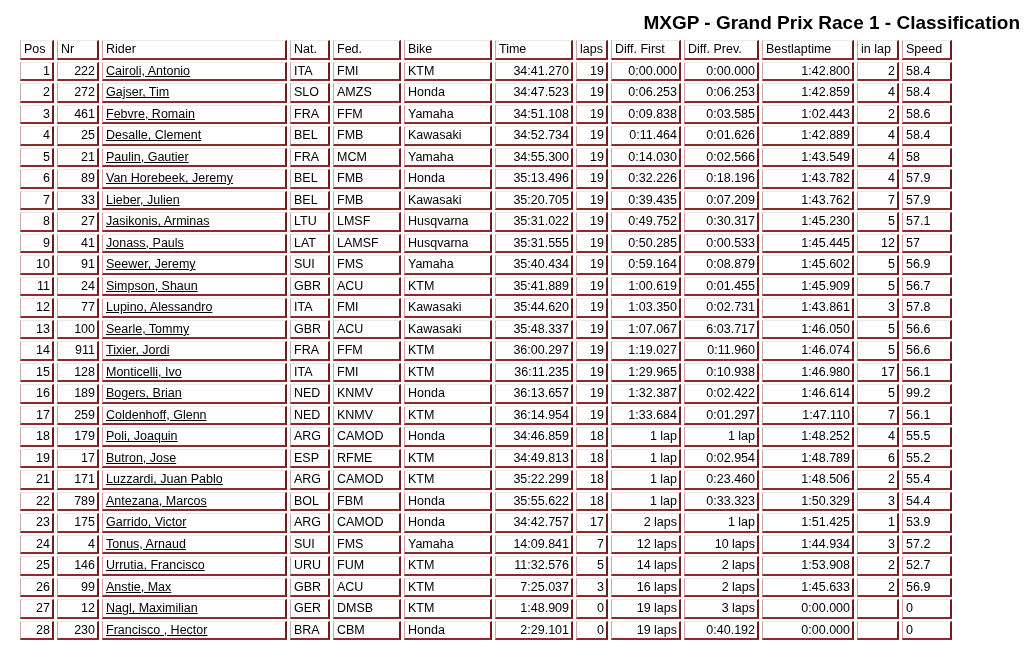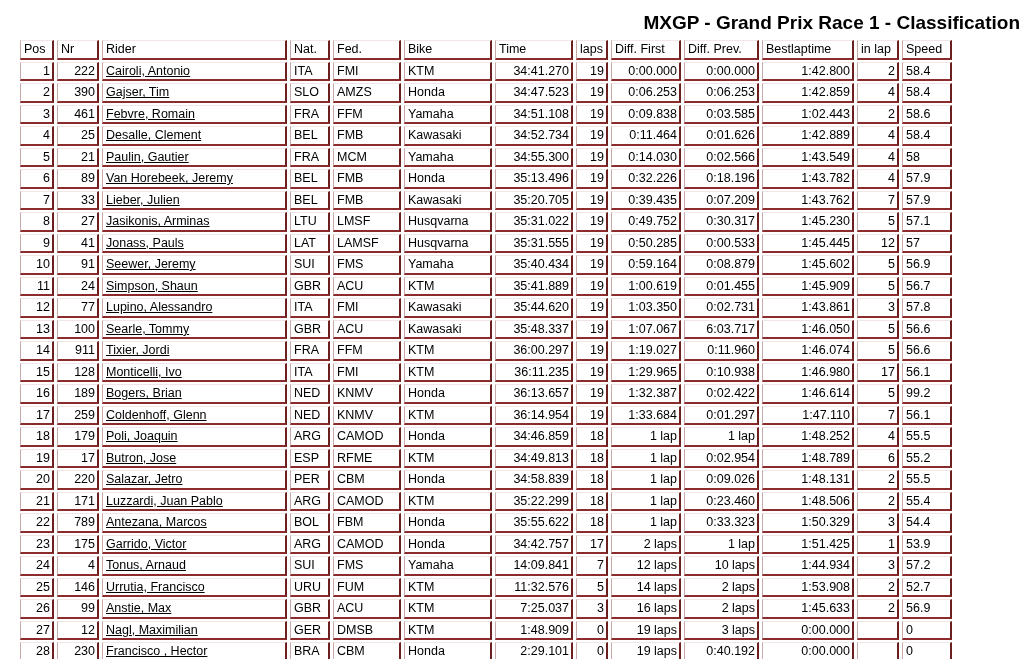--- a/index.html
+++ b/index.html
@@ -114,21 +114,21 @@
     <td class="num">19</td>
     <td class="num">0:00.000</td>
     <td class="num">0:00.000</td>
     <td class="num">1:42.800</td>
     <td class="num">2</td>
     <td class="txt">58.4</td>
   </tr>
 
   <tr>
     <td class="num">2</td>
-    <td class="num">390</td>
+    <td class="num">272</td>
     <td class="txt rider"><a href="#">Gajser, Tim</a></td>
     <td class="txt">SLO</td>
     <td class="txt">AMZS</td>
     <td class="txt">Honda</td>
     <td class="num">34:47.523</td>
     <td class="num">19</td>
     <td class="num">0:06.253</td>
     <td class="num">0:06.253</td>
     <td class="num">1:42.859</td>
     <td class="num">4</td>
@@ -400,35 +400,20 @@
     <td class="txt">KTM</td>
     <td class="num">34:49.813</td>
     <td class="num">18</td>
     <td class="num">1 lap</td>
     <td class="num">0:02.954</td>
     <td class="num">1:48.789</td>
     <td class="num">6</td>
     <td class="txt">55.2</td>
   </tr>
 
-  <tr>
-    <td class="num">20</td>
-    <td class="num">220</td>
-    <td class="txt rider"><a href="#">Salazar, Jetro</a></td>
-    <td class="txt">PER</td>
-    <td class="txt">CBM</td>
-    <td class="txt">Honda</td>
-    <td class="num">34:58.839</td>
-    <td class="num">18</td>
-    <td class="num">1 lap</td>
-    <td class="num">0:09.026</td>
-    <td class="num">1:48.131</td>
-    <td class="num">2</td>
-    <td class="txt">55.5</td>
-  </tr>
 
   <tr>
     <td class="num">21</td>
     <td class="num">171</td>
     <td class="txt rider"><a href="#">Luzzardi, Juan Pablo</a></td>
     <td class="txt">ARG</td>
     <td class="txt">CAMOD</td>
     <td class="txt">KTM</td>
     <td class="num">35:22.299</td>
     <td class="num">18</td>

